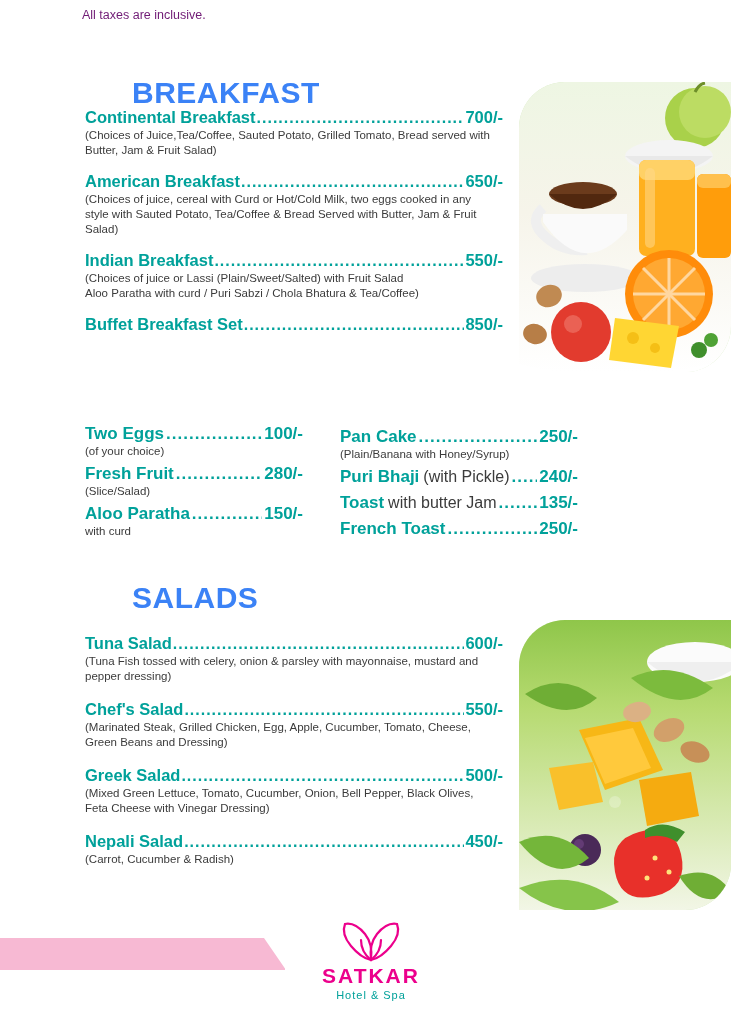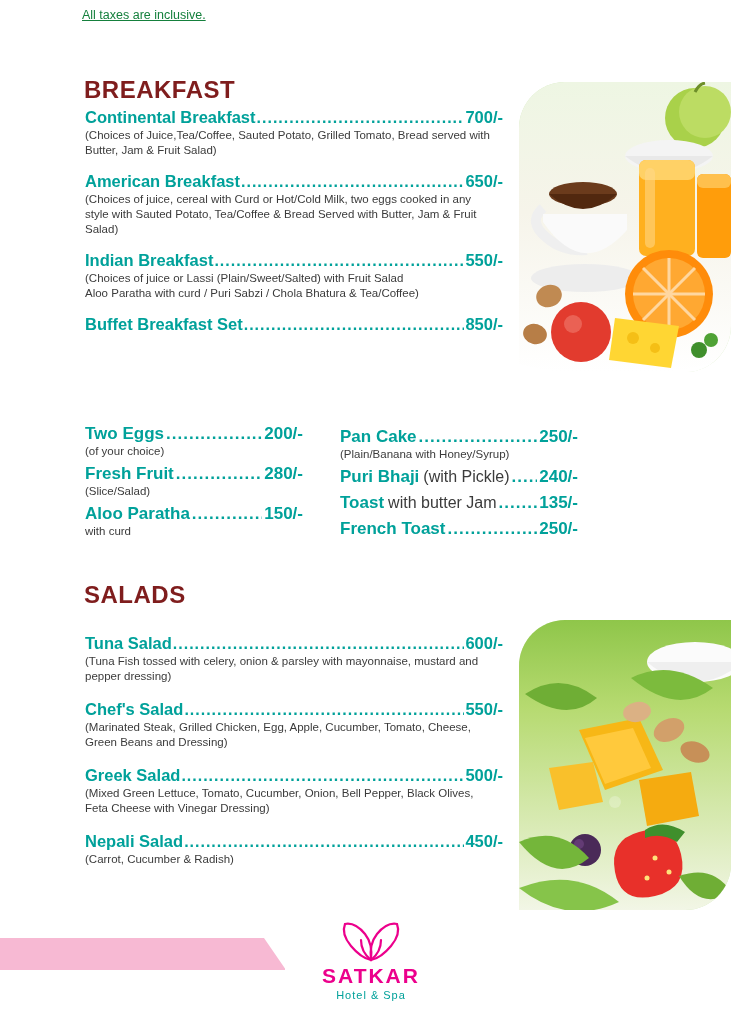--- a/index.html
+++ b/index.html
@@ -12,25 +12,26 @@
   }
   .page {
     position: relative;
     width: 731px;
     height: 1024px;
     background: #ffffff;
   }
 
   
   .section-title {
-    color: #7f1d1d;
-    font-size: 24px;
+    color: #3b82f6;
+    font-size: 30px;
     font-weight: bold;
     letter-spacing: 0.5px;
     font-family: "Liberation Sans", sans-serif;
+    margin-left: 48px;
   }
 
   
   .item { margin-bottom: 2px; }
   .item-line {
     display: flex;
     align-items: baseline;
     white-space: nowrap;
     color: #00a19a;
     font-weight: bold;
@@ -131,23 +132,22 @@
     position: absolute;
     right: -1px; top: 0;
     width: 0; height: 0;
     border-style: solid;
     border-width: 0 22px 32px 0;
     border-color: transparent #ffffff transparent transparent;
   }
   #tax-text {
     position: absolute;
     left: 82px; top: 8px;
-    color: #15803d;
+    color: #701a75;
     font-size: 12.5px;
-    text-decoration: underline;
   }
 
   #logo-wrap {
     position: absolute;
     left: 316px; top: 920px;
     width: 110px;
     text-align: center;
   }
   #logo-name {
     color: #ec008c;
@@ -209,21 +209,21 @@
     </div>
 
   </div>
 
 
   <div id="addons-left">
     <div class="addon">
       <div class="addon-line">
         <span class="nm">Two Eggs</span>
         <span class="dots">.................................</span>
-        <span class="pr">200/-</span>
+        <span class="pr">100/-</span>
       </div>
       <div class="addon-note">(of your choice)</div>
     </div>
     <div class="addon">
       <div class="addon-line">
         <span class="nm">Fresh Fruit</span>
         <span class="dots">.................................</span>
         <span class="pr">280/-</span>
       </div>
       <div class="addon-note">(Slice/Salad)</div>

